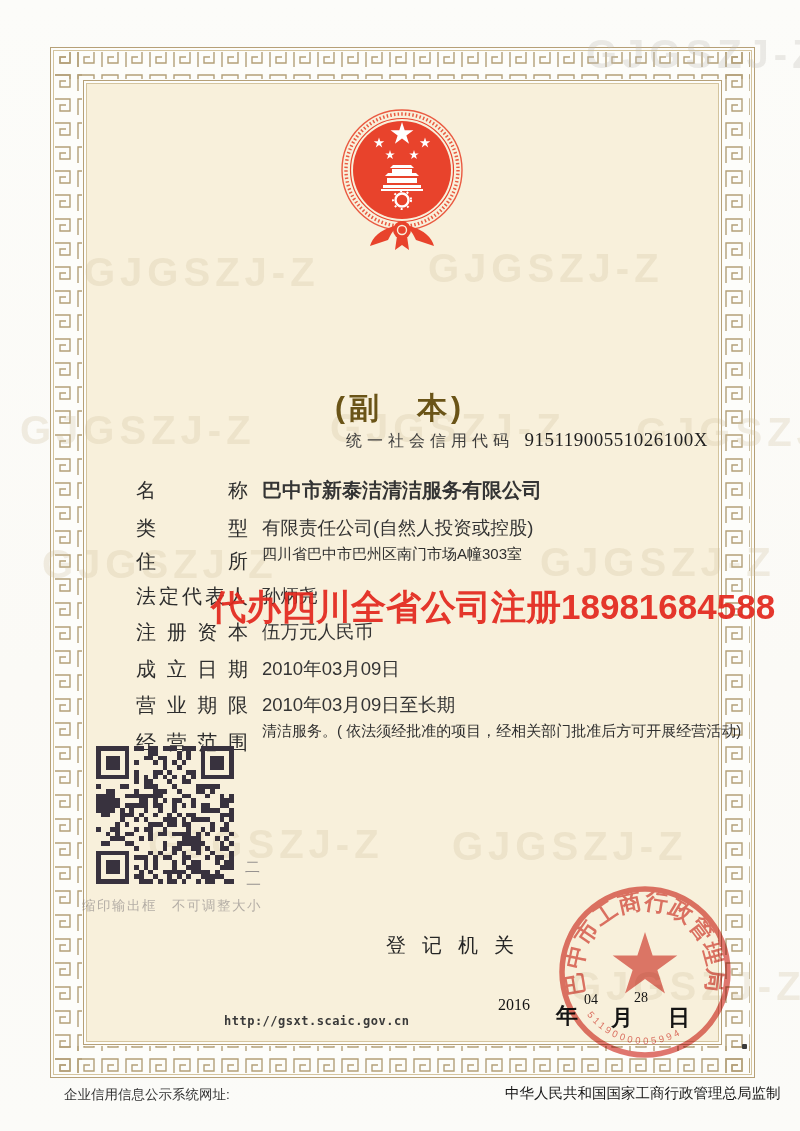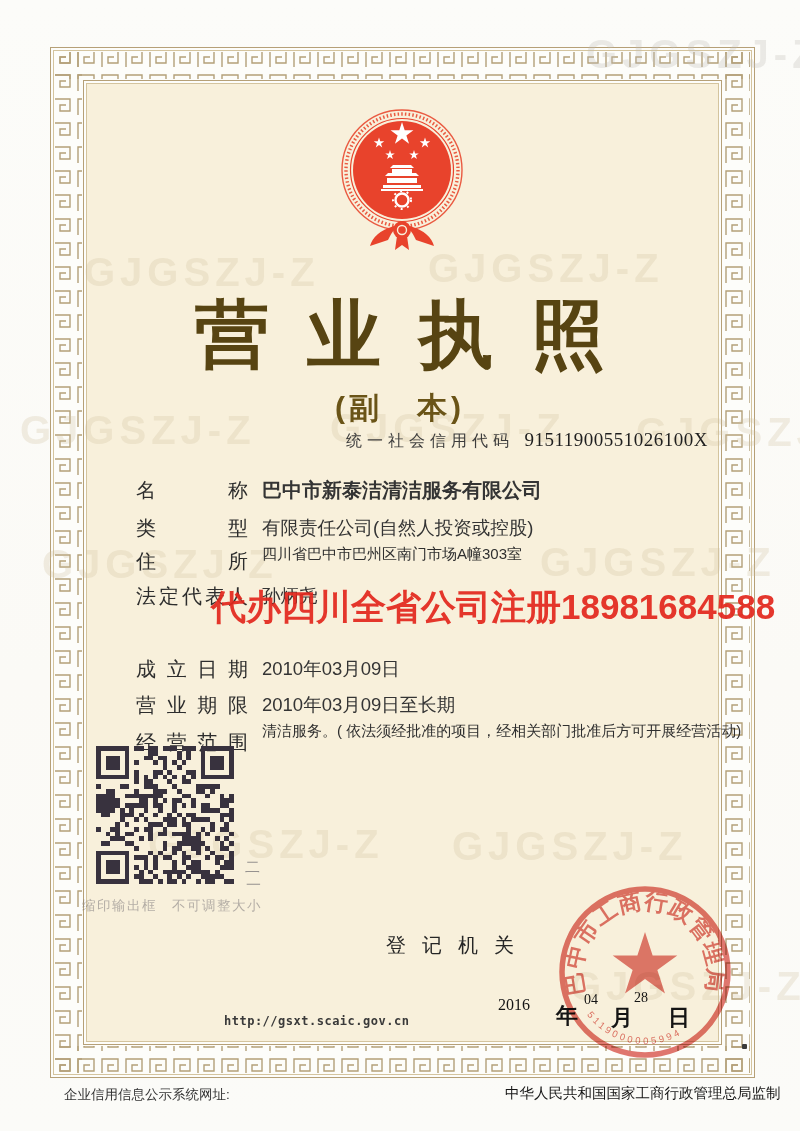--- a/index.html
+++ b/index.html
@@ -136,21 +136,20 @@
     </g>
     <g transform="translate(72,128)" fill="#e8432c">
       <path d="M-8,-6 Q-28,0 -32,14 L-14,8 Q-10,0 -8,-2 Z"></path>
       <path d="M8,-6 Q28,0 32,14 L14,8 Q10,0 8,-2 Z"></path>
       <path d="M-5,4 L5,4 L7,18 L0,13 L-7,18 Z"></path>
       <circle cx="0" cy="-2" r="9"></circle>
       <circle cx="0" cy="-2" r="4.5" fill="none" stroke="#f8f0db" stroke-width="1.4"></circle>
     </g>
   </svg>
 
-  <div class="title">营业执照</div>
   <div class="subtitle">(副　本)</div>
 
   <div class="credit-line">
     <span class="credit-label">统一社会信用代码</span>
     <span class="credit-value">91511900551026100X</span>
   </div>
 
   <div class="frow" style="top:477px;">
     <span class="flabel">名称</span>
     <span class="fvalue">巴中市新泰洁清洁服务有限公司</span>
@@ -159,20 +158,24 @@
     <span class="flabel">类型</span>
     <span class="fvalue mid">有限责任公司(自然人投资或控股)</span>
   </div>
   <div class="frow" style="top:548px;padding-left:12px;">
     <span class="flabel">住所</span>
     <span class="fvalue small" style="top:-3px;">四川省巴中市巴州区南门市场A幢303室</span>
   </div>
   <div class="frow" style="top:583px;">
     <span class="flabel">法定代表人</span>
     <span class="fvalue mid">孙炳尧</span>
+  </div>
+  <div class="frow" style="top:619px;">
+    <span class="flabel">注册资本</span>
+    <span class="fvalue mid">伍万元人民币</span>
   </div>
   <div class="frow" style="top:656px;">
     <span class="flabel">成立日期</span>
     <span class="fvalue mid">2010年03月09日</span>
   </div>
   <div class="frow" style="top:692px;">
     <span class="flabel">营业期限</span>
     <span class="fvalue mid">2010年03月09日至长期</span>
   </div>
   <div class="frow" style="top:729px;">

